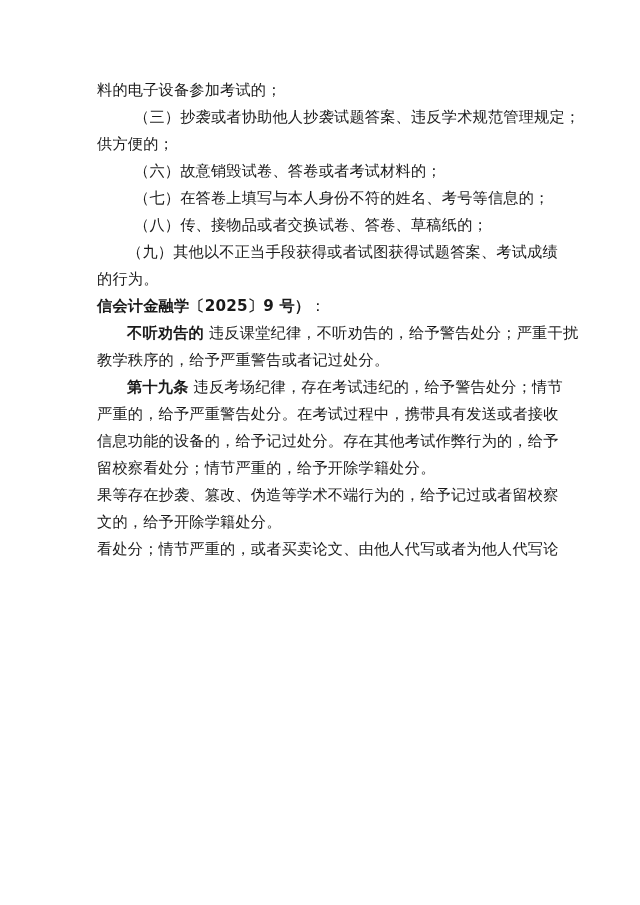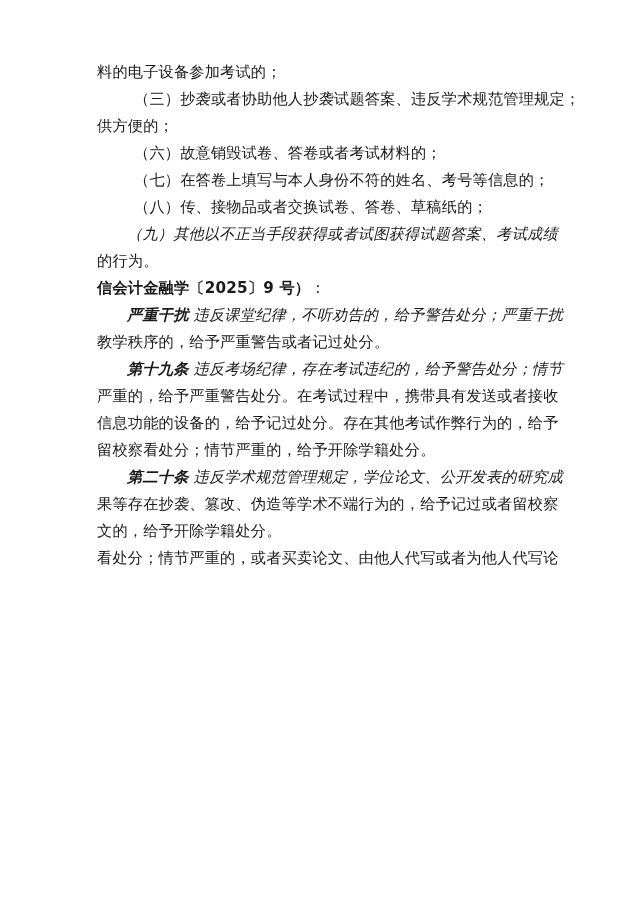--- a/index.html
+++ b/index.html
@@ -1,43 +1,42 @@
 <!DOCTYPE html>
 <html><head>
 <meta charset="utf-8">
 <style>
   html, body { margin:0; padding:0; background:#ffffff; }
   body { width:640px; height:905px; position:relative; overflow:hidden;
          font-family: "DejaVu Sans", "Liberation Sans", sans-serif; color:#1a1a1a; }
-  .page { position:absolute; left:97px; top:59px; width:456px; }
+  .page { position:absolute; left:97px; top:77px; width:456px; }
   .line { font-size:15.2px; line-height:27px; height:27px; white-space:nowrap; letter-spacing:0.2px; }
   .ind1 { padding-left:37px; }
-  .ind2 { padding-left:30px;font-style:italic; }
+  .ind2 { padding-left:30px; }
   .b { font-weight:bold; }
 </style>
 </head>
 <body>
 
 <div class="page">
   <div class="line">料的电子设备参加考试的；</div>
   <div class="line ind1">（三）抄袭或者协助他人抄袭试题答案、违反学术规范管理规定；</div>
   <div class="line">供方便的；</div>
   <div class="line ind1">（六）故意销毁试卷、答卷或者考试材料的；</div>
   <div class="line ind1">（七）在答卷上填写与本人身份不符的姓名、考号等信息的；</div>
   <div class="line ind1">（八）传、接物品或者交换试卷、答卷、草稿纸的；</div>
   <div class="line ind2">（九）其他以不正当手段获得或者试图获得试题答案、考试成绩</div>
   <div class="line">的行为。</div>
 
   <div class="line"><span class="b">信会计金融学〔2025〕9 号）</span><span>：</span></div>
 
-  <div class="line ind2"><span class="b">严重干扰</span><span> 违反课堂纪律，不听劝告的，给予警告处分；严重干扰</span></div>
+  <div class="line ind2"><span class="b">不听劝告的</span><span> 违反课堂纪律，不听劝告的，给予警告处分；严重干扰</span></div>
   <div class="line">教学秩序的，给予严重警告或者记过处分。</div>
 
   <div class="line ind2"><span class="b">第十九条</span><span> 违反考场纪律，存在考试违纪的，给予警告处分；情节</span></div>
   <div class="line">严重的，给予严重警告处分。在考试过程中，携带具有发送或者接收</div>
   <div class="line">信息功能的设备的，给予记过处分。存在其他考试作弊行为的，给予</div>
   <div class="line">留校察看处分；情节严重的，给予开除学籍处分。</div>
 
-  <div class="line ind2"><span class="b">第二十条</span><span> 违反学术规范管理规定，学位论文、公开发表的研究成</span></div>
   <div class="line">果等存在抄袭、篡改、伪造等学术不端行为的，给予记过或者留校察</div>
   <div class="line">文的，给予开除学籍处分。</div>
   <div class="line">看处分；情节严重的，或者买卖论文、由他人代写或者为他人代写论</div>
 </div>
 
 </body></html>

